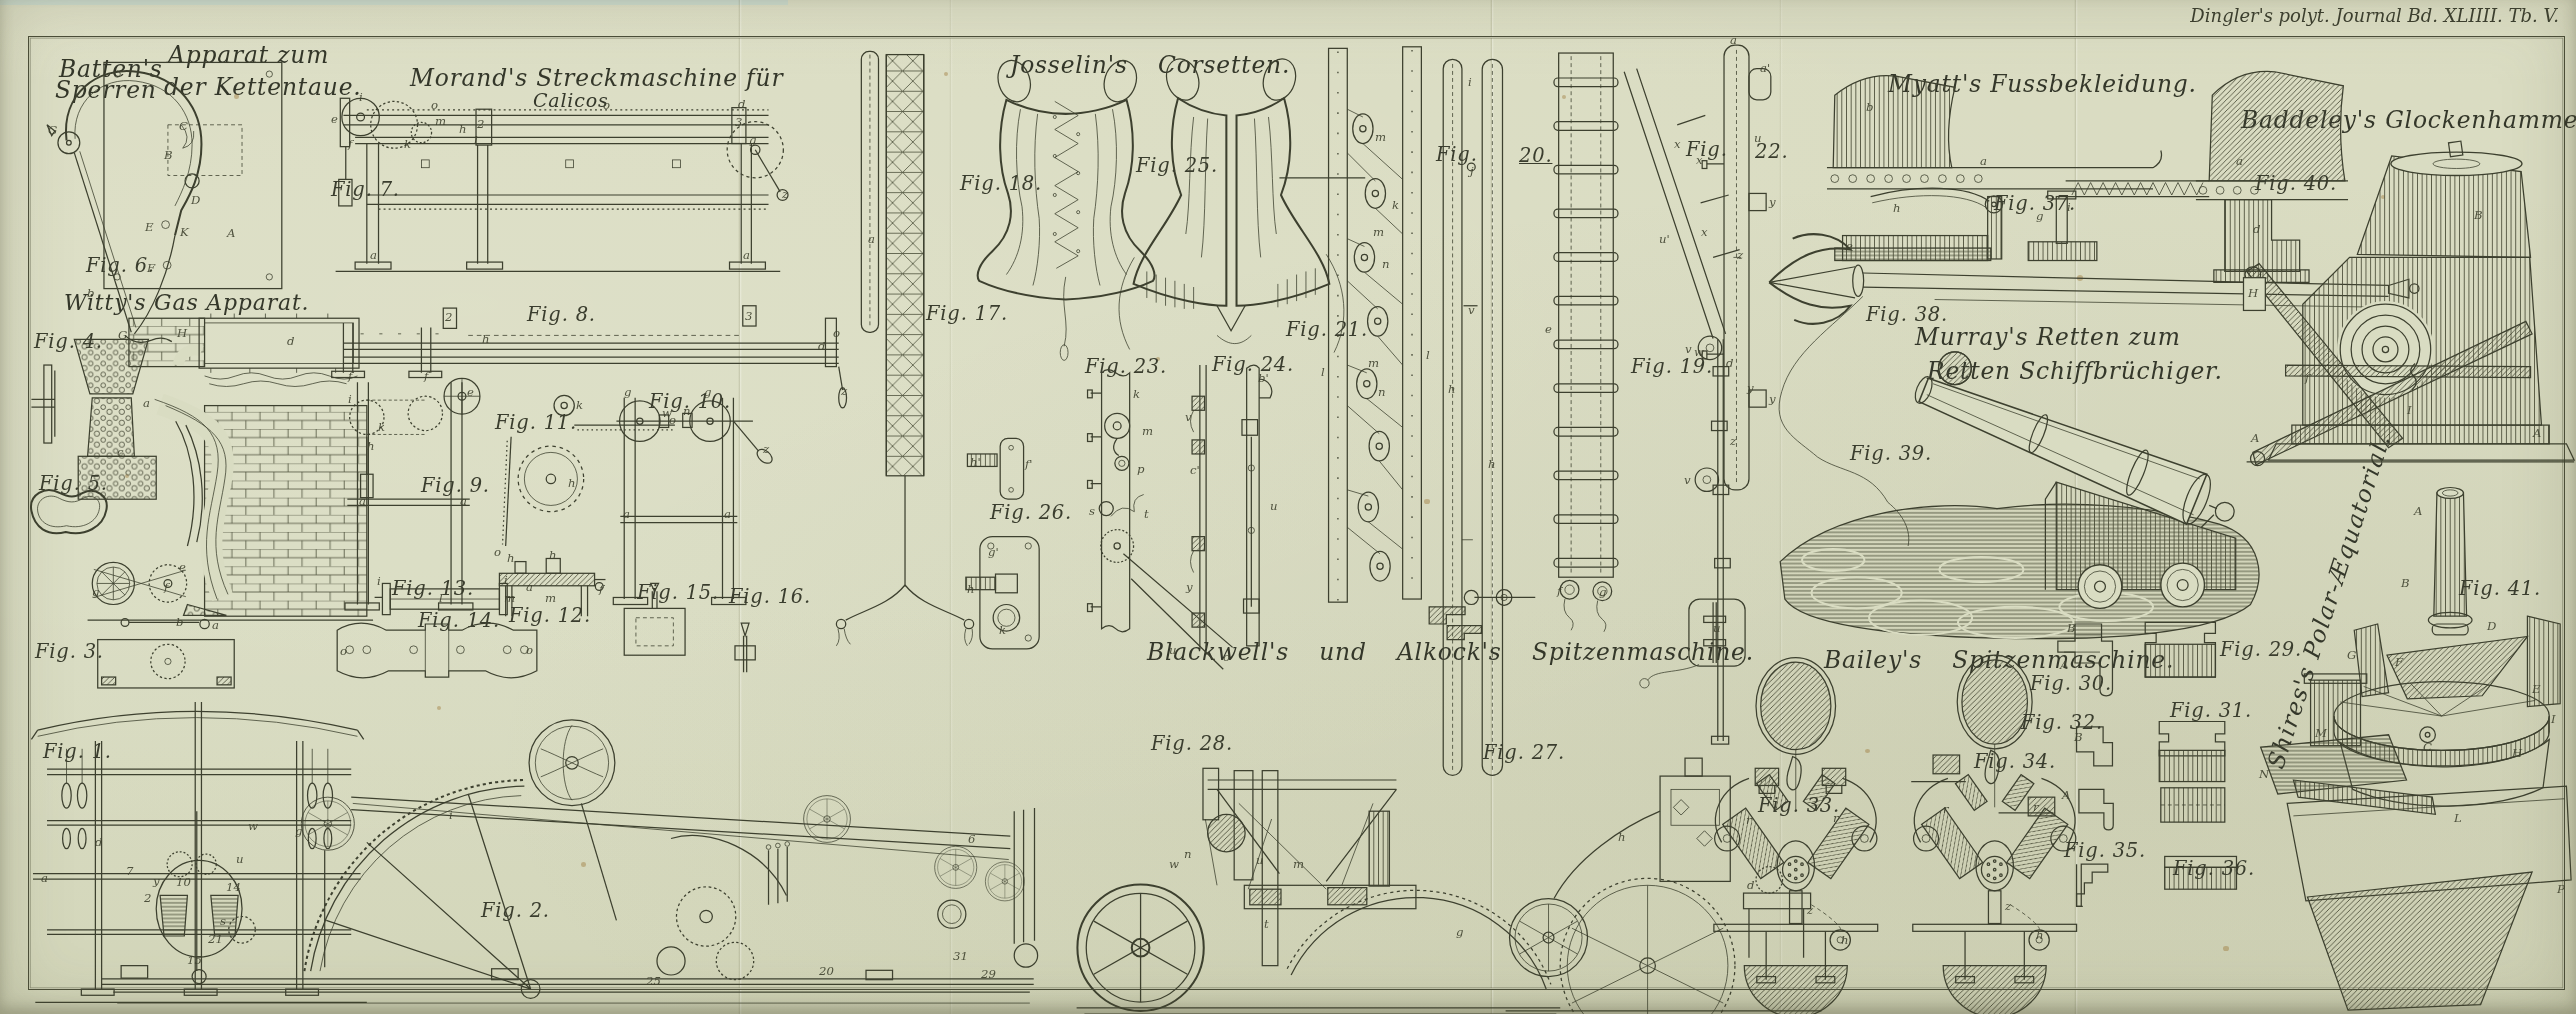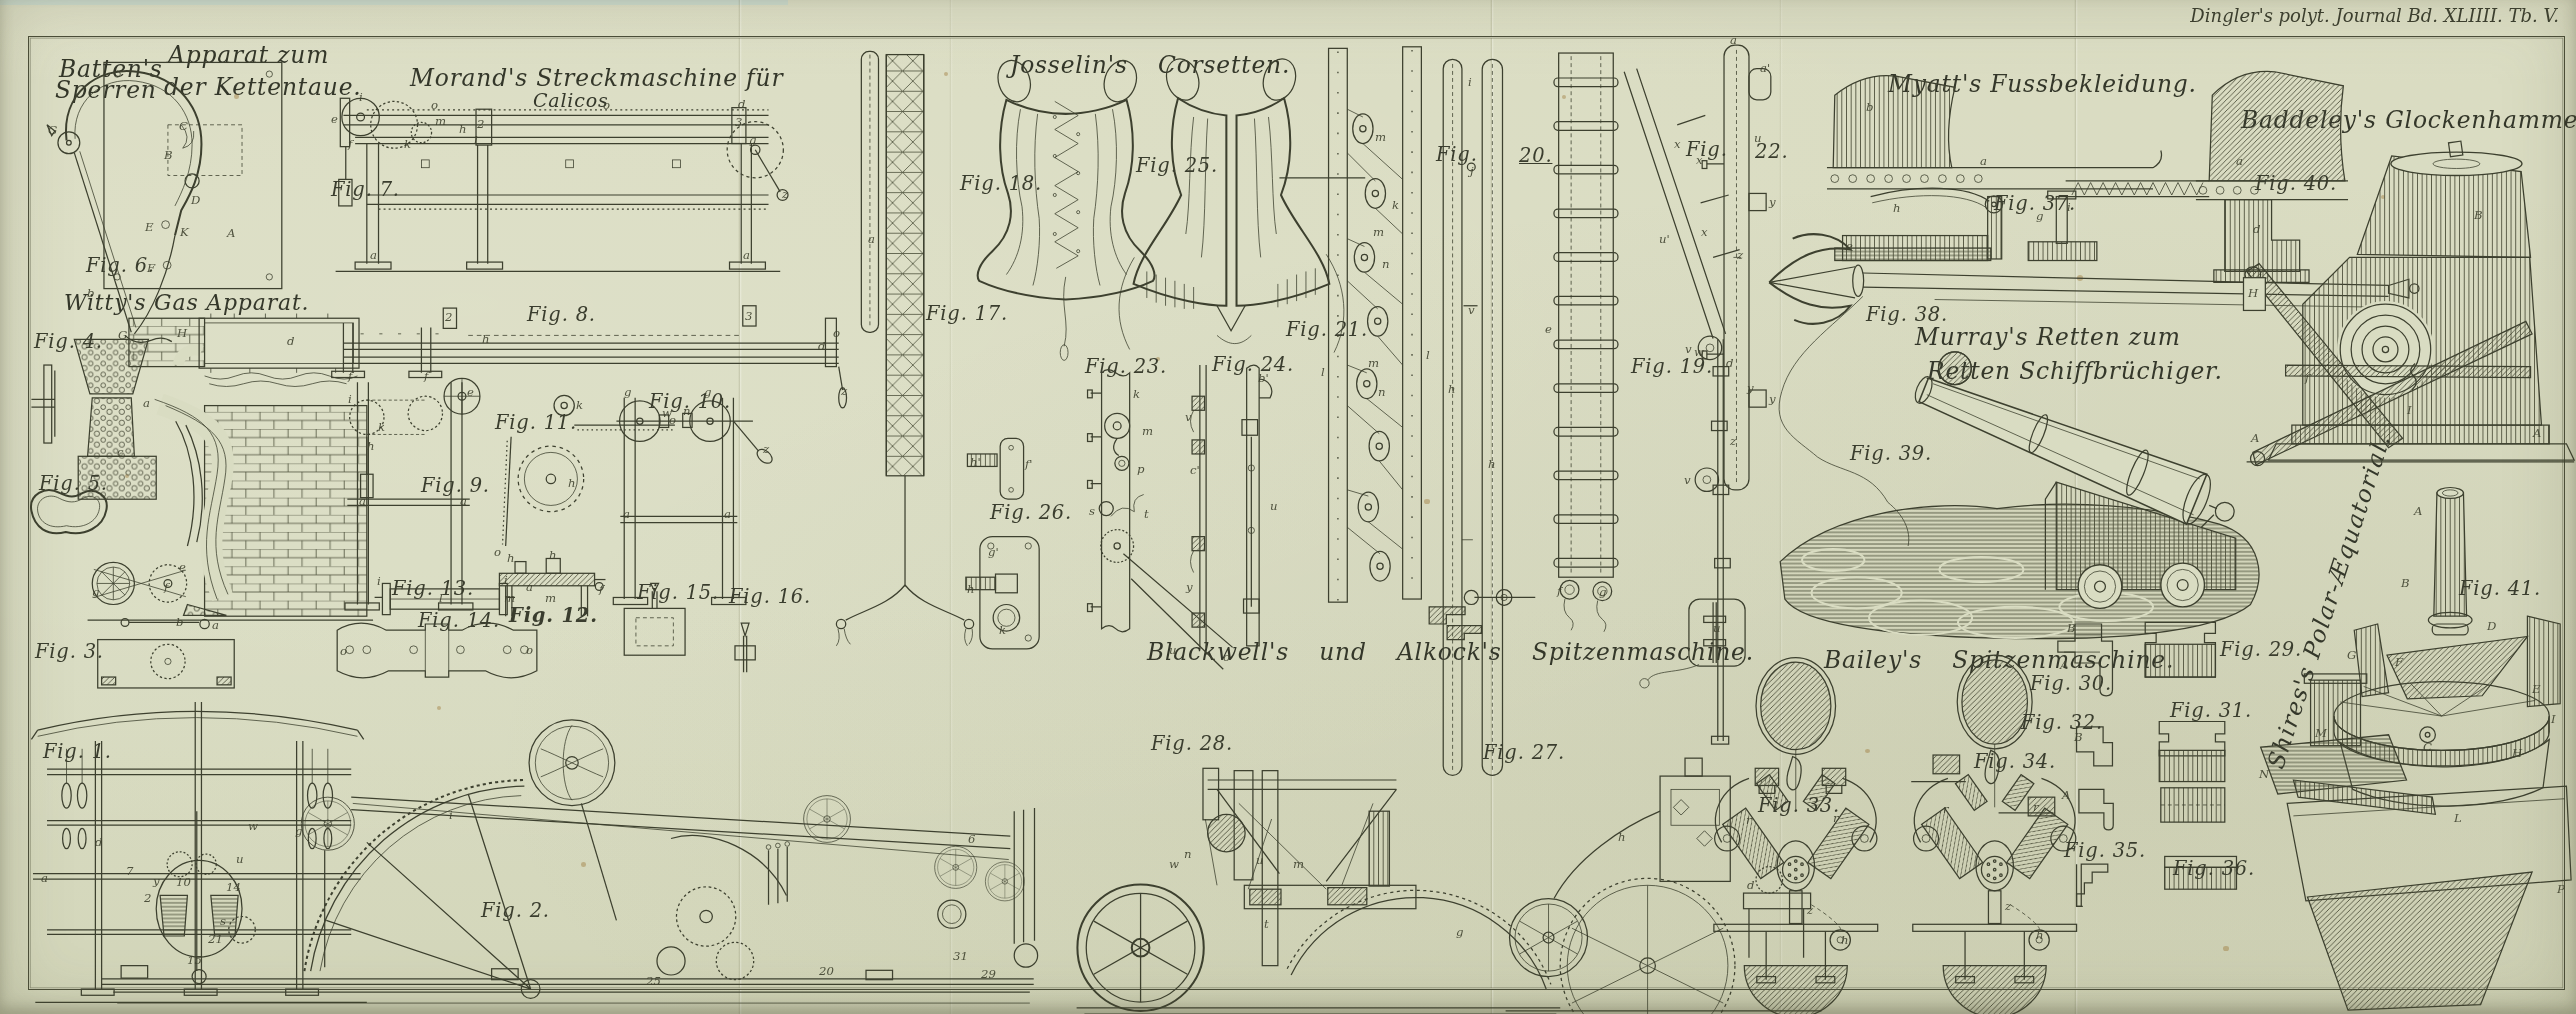--- a/index.html
+++ b/index.html
@@ -803,21 +803,21 @@
       <span class="fig-label" style="left: 481px; top: 899px;">Fig. 2.</span>
       <span class="fig-label" style="left: 35px; top: 640px;">Fig. 3.</span>
       <span class="fig-label" style="left: 34px; top: 330px;">Fig. 4.</span>
       <span class="fig-label" style="left: 39px; top: 472px;">Fig. 5.</span>
       <span class="fig-label" style="left: 86px; top: 254px;">Fig. 6.</span>
       <span class="fig-label" style="left: 331px; top: 178px;">Fig. 7.</span>
       <span class="fig-label" style="left: 527px; top: 303px;">Fig. 8.</span>
       <span class="fig-label" style="left: 421px; top: 474px;">Fig. 9.</span>
       <span class="fig-label" style="left: 649px; top: 390px;">Fig. 10.</span>
       <span class="fig-label" style="left: 495px; top: 411px;">Fig. 11.</span>
-      <span class="fig-label" style="left: 509px; top: 604px; font-weight: bold;">Fig. 12.</span>
+      <span class="fig-label" style="left: 509px; top: 604px;">Fig. 12.</span>
       <span class="fig-label" style="left: 392px; top: 577px;">Fig. 13.</span>
       <span class="fig-label" style="left: 418px; top: 609px;">Fig. 14.</span>
       <span class="fig-label" style="left: 637px; top: 581px;">Fig. 15.</span>
       <span class="fig-label" style="left: 729px; top: 585px;">Fig. 16.</span>
       <span class="fig-label" style="left: 926px; top: 302px;">Fig. 17.</span>
       <span class="fig-label" style="left: 960px; top: 172px;">Fig. 18.</span>
       <span class="fig-label" style="left: 1631px; top: 355px;">Fig. 19.</span>
       <span class="fig-label" style="left: 1436px; top: 143px;">Fig.</span>
       <span class="fig-label" style="left: 1519px; top: 144px; text-decoration: underline;">20.</span>
       <span class="fig-label" style="left: 1286px; top: 318px;">Fig. 21.</span>

